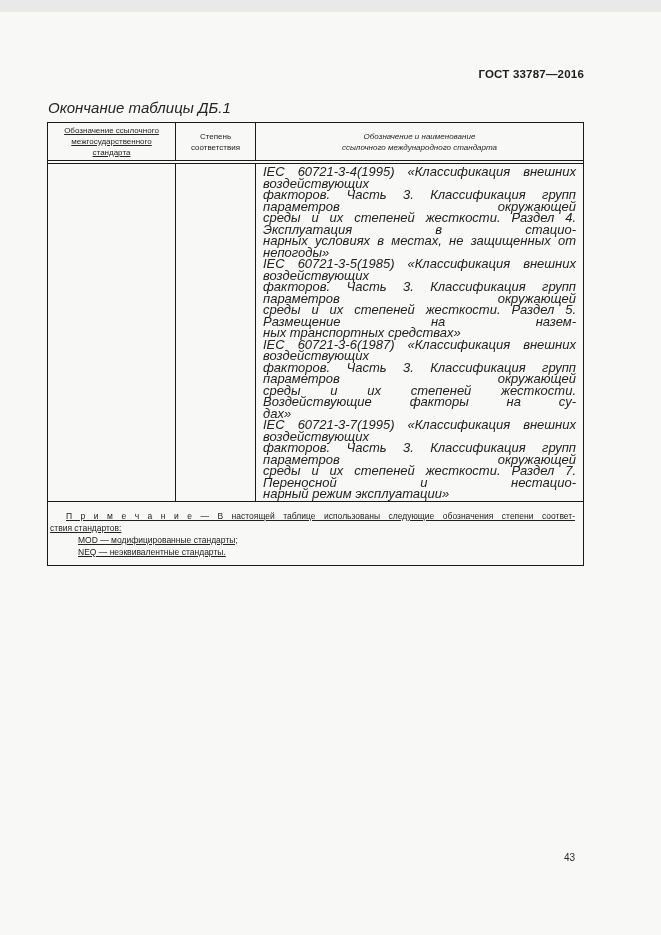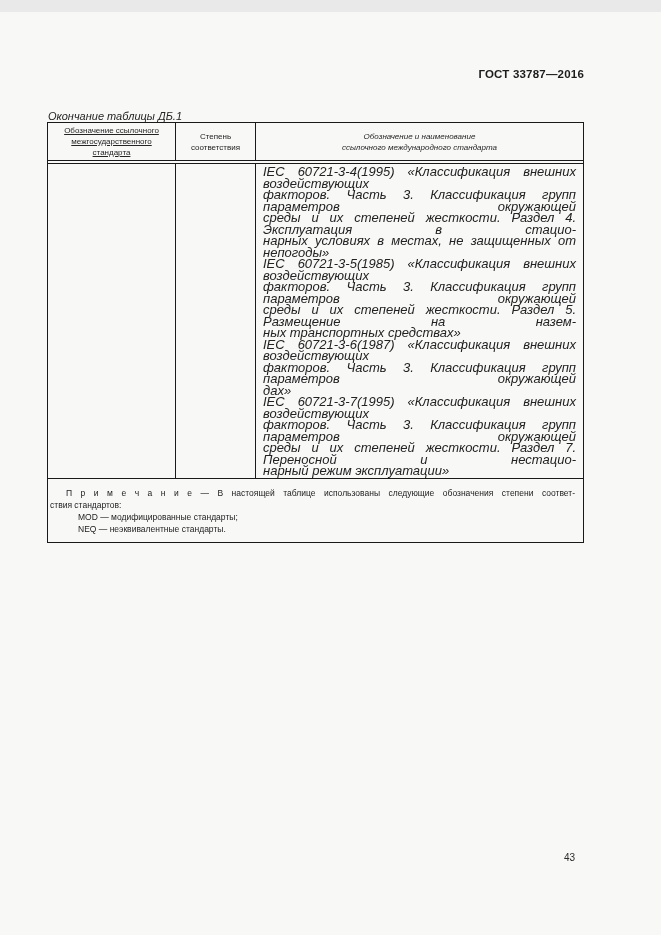--- a/index.html
+++ b/index.html
@@ -23,23 +23,23 @@
     left: 47px;
     width: 537px;
     text-align: right;
     font-size: 11.5px;
     font-weight: bold;
     color: #1c1c1c;
     letter-spacing: 0.2px;
   }
   .table-caption {
     position: absolute;
-    top: 98px;
+    top: 87px;
     left: 48px;
-    font-size: 11px;
+    font-size: 15px;
     font-style: italic;
     color: #252525;
   }
   .gost-table {
     position: absolute;
     top: 110px;
     left: 47px;
     width: 537px;
     box-sizing: border-box;
     border: 1px solid #1a1a1a;
@@ -86,20 +86,21 @@
     text-align: justify;
     text-align-last: justify;
     color: #222222;
   }
   .std-line.last {
     text-align-last: left;
   }
   .note-row {
     border-top: 1px solid #1a1a1a;
     padding: 8px 8px 7px 2px;
+    text-decoration: underline;
   }
   .note-line {
     font-size: 8.5px;
     line-height: 12px;
     color: #222222;
   }
   .note-line.first {
     padding-left: 16px;
     text-align: justify;
     text-align-last: justify;
@@ -144,20 +145,21 @@
           <div class="std-line">IEC 60721-3-4(1995) «Классификация внешних воздействующих</div>
           <div class="std-line">факторов. Часть 3. Классификация групп параметров окружающей</div>
           <div class="std-line">среды и их степеней жесткости. Раздел 4. Эксплуатация в стацио-</div>
           <div class="std-line last">нарных условиях в местах, не защищенных от непогоды»</div>
           <div class="std-line">IEC 60721-3-5(1985) «Классификация внешних воздействующих</div>
           <div class="std-line">факторов. Часть 3. Классификация групп параметров окружающей</div>
           <div class="std-line">среды и их степеней жесткости. Раздел 5. Размещение на назем-</div>
           <div class="std-line last">ных транспортных средствах»</div>
           <div class="std-line">IEC 60721-3-6(1987) «Классификация внешних воздействующих</div>
           <div class="std-line">факторов. Часть 3. Классификация групп параметров окружающей</div>
+          <div class="std-line">среды и их степеней жесткости. Воздействующие факторы на су-</div>
           <div class="std-line last">дах»</div>
           <div class="std-line">IEC 60721-3-7(1995) «Классификация внешних воздействующих</div>
           <div class="std-line">факторов. Часть 3. Классификация групп параметров окружающей</div>
           <div class="std-line">среды и их степеней жесткости. Раздел 7. Переносной и нестацио-</div>
           <div class="std-line last">нарный режим эксплуатации»</div>
         </div>
     </div>
 
     <div class="note-row">
         <div class="note-line first">П р и м е ч а н и е  —  В настоящей таблице использованы следующие обозначения степени соответ-</div>

